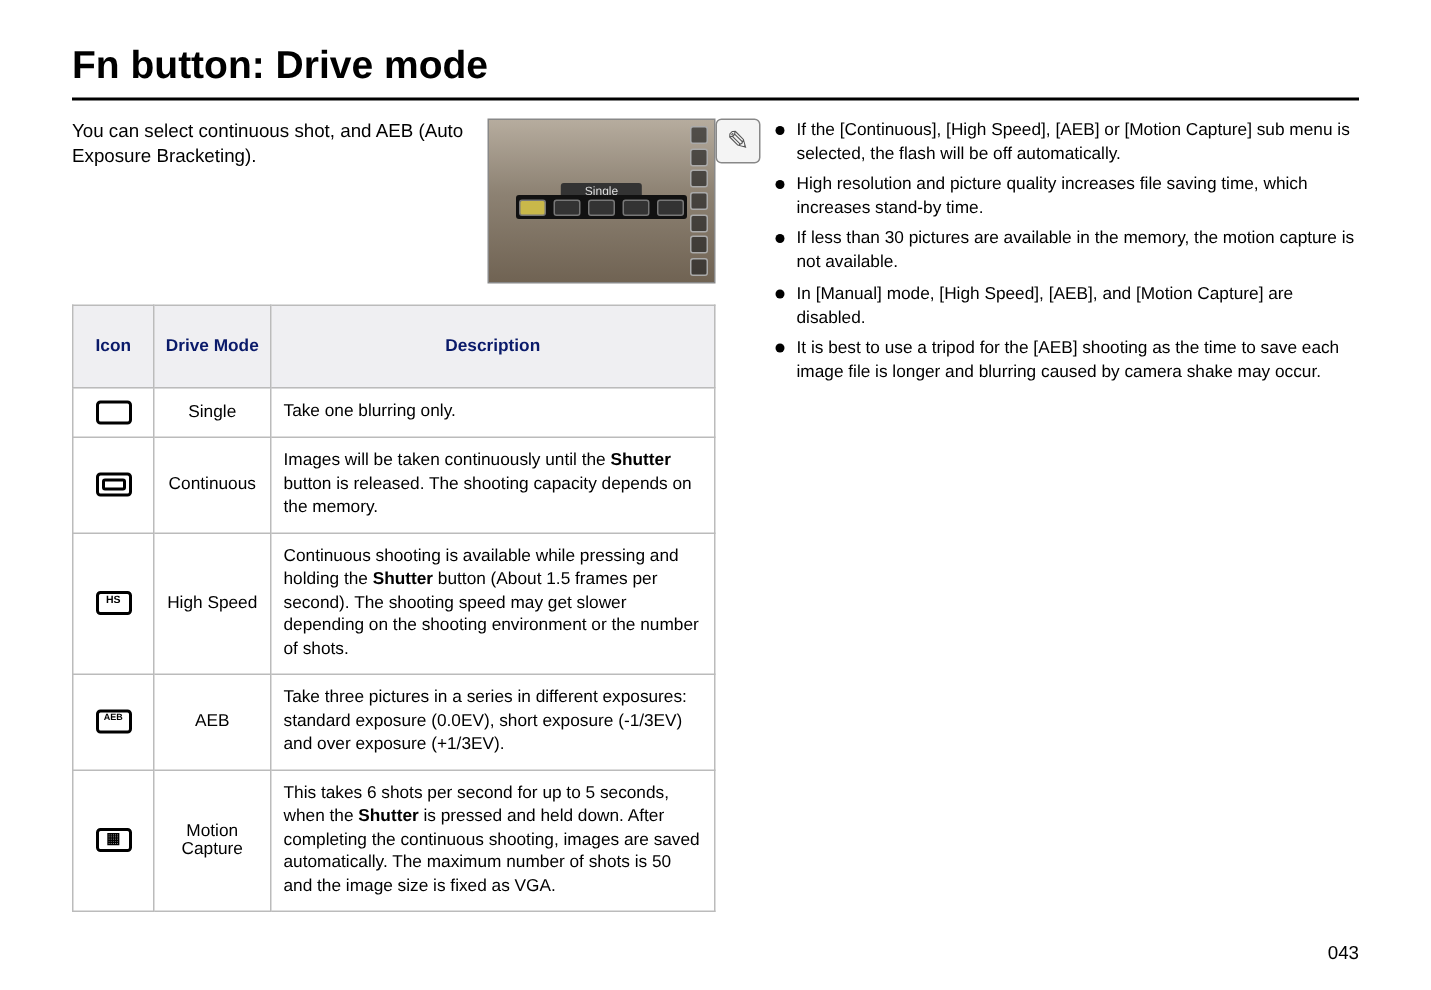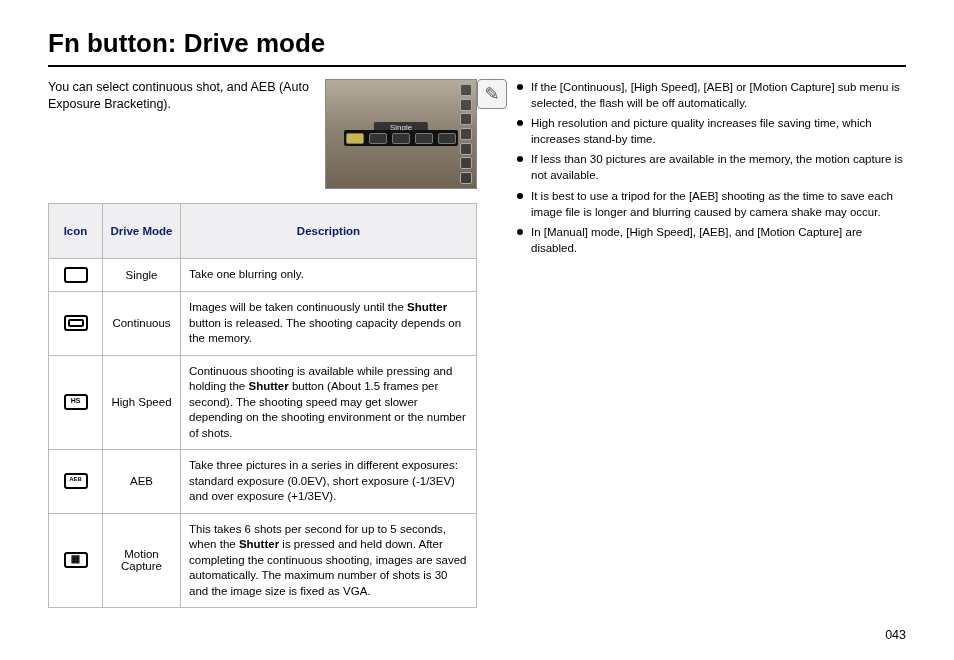--- a/index.html
+++ b/index.html
@@ -154,34 +154,34 @@
         </tr>
         <tr>
           <td class="icon"><span class="drive-icon aeb"></span></td>
           <td class="mode">AEB</td>
           <td class="desc">Take three pictures in a series in different exposures: standard exposure (0.0EV), short exposure (-1/3EV) and over exposure (+1/3EV).</td>
         </tr>
         <tr>
           <td class="icon"><span class="drive-icon motion"></span></td>
           <td class="mode">Motion Capture</td>
           <td class="desc">
-            <span>This takes 6 shots per second for up to 5 seconds, when the </span><span class="bold">Shutter</span><span> is pressed and held down. After completing the continuous shooting, images are saved automatically. The maximum number of shots is 30 and the image size is fixed as VGA.</span>
+            <span>This takes 6 shots per second for up to 5 seconds, when the </span><span class="bold">Shutter</span><span> is pressed and held down. After completing the continuous shooting, images are saved automatically. The maximum number of shots is 50 and the image size is fixed as VGA.</span>
           </td>
         </tr>
       </tbody>
     </table>
   </div>
 
   <div class="col-right">
     <div class="right-top">
       <div class="note-icon">✎</div>
       <ul class="notes">
         <li>If the [Continuous], [High Speed], [AEB] or [Motion Capture] sub menu is selected, the flash will be off automatically.</li>
         <li>High resolution and picture quality increases file saving time, which increases stand-by time.</li>
         <li>If less than 30 pictures are available in the memory, the motion capture is not available.</li>
+        <li>In [Manual] mode, [High Speed], [AEB], and [Motion Capture] are disabled.</li>
         <li>It is best to use a tripod for the [AEB] shooting as the time to save each image file is longer and blurring caused by camera shake may occur.</li>
-        <li>In [Manual] mode, [High Speed], [AEB], and [Motion Capture] are disabled.</li>
       </ul>
     </div>
   </div>
 </div>
 
 <div class="page-num">043</div>
 
 </body></html>

